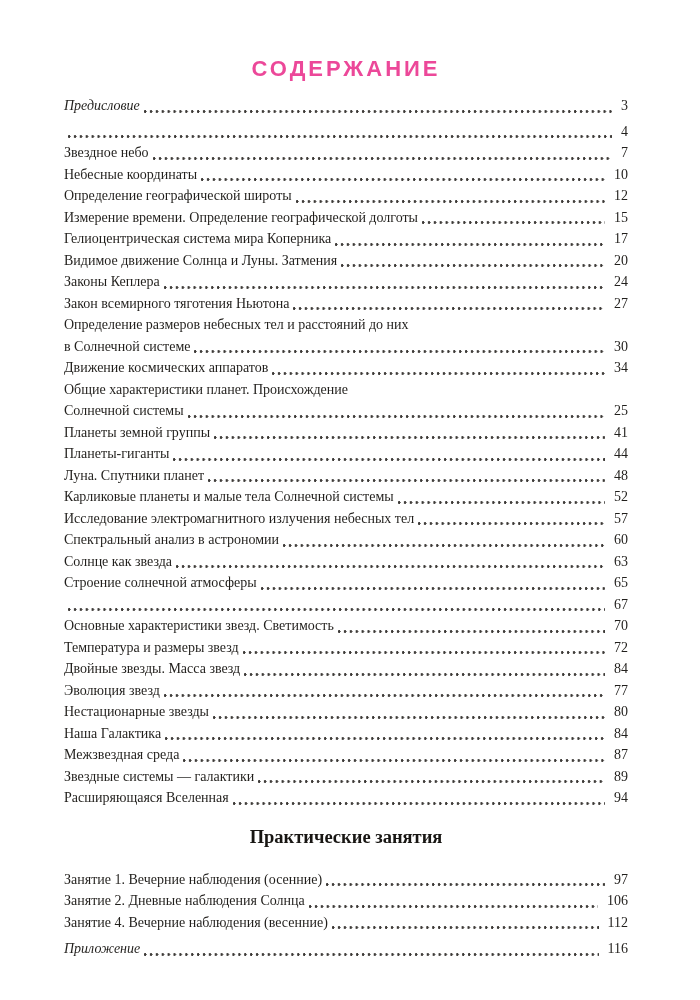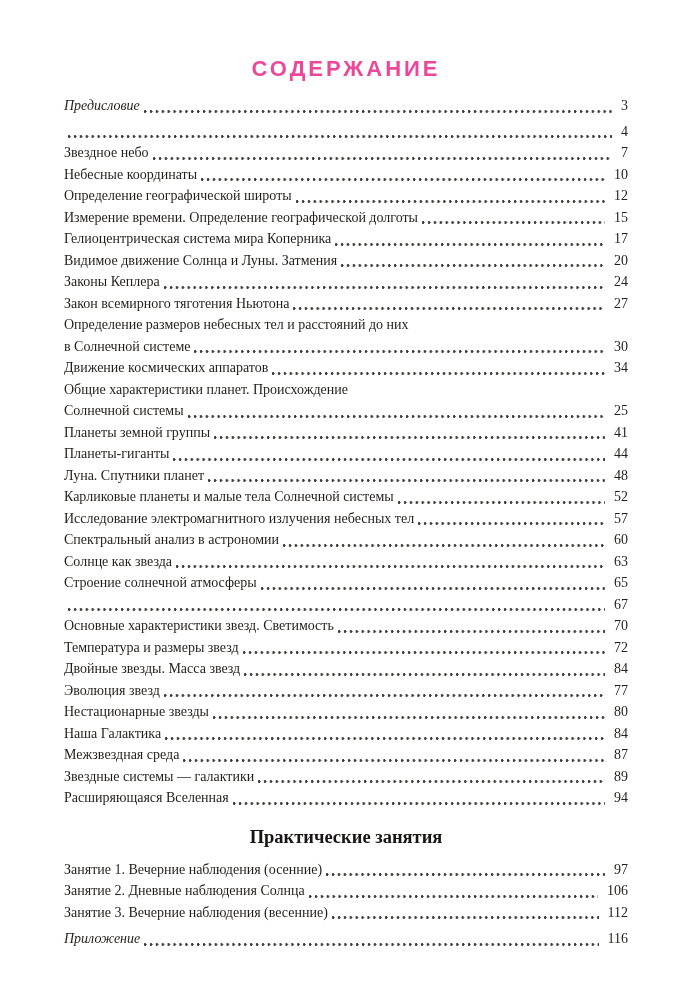--- a/index.html
+++ b/index.html
@@ -53,21 +53,21 @@
   .pg { white-space: nowrap; }
   .section-heading {
     margin: 16px 0 0 0;
     font-family: "Liberation Serif", serif;
     font-weight: bold;
     font-size: 18.5px;
     line-height: 24px;
     text-align: center;
     color: #181613;
   }
-  #practical-list { margin-top: 10px; }
+  #practical-list { margin-top: 20px; }
   #appendix-row { margin-top: 5px; }
 </style>
 </head>
 <body>
 
 <div class="page">
   <div class="content">
     <h1 class="doc-title">СОДЕРЖАНИЕ</h1>
 
     <div class="toc-list" id="main-list">
@@ -302,21 +302,21 @@
         </div>
         <div class="entry">
           <div class="row">
             <span class="lbl">Занятие 2. Дневные наблюдения Солнца</span>
             <span class="dots"></span>
             <span class="pg">106</span>
           </div>
         </div>
         <div class="entry">
           <div class="row">
-            <span class="lbl">Занятие 3. Вечерние наблюдения (весенние)</span>
+            <span class="lbl">Занятие 4. Вечерние наблюдения (весенние)</span>
             <span class="dots"></span>
             <span class="pg">112</span>
           </div>
         </div>
       </div>
 
     <div class="toc-list" id="appendix-row">
         <div class="entry italic">
           <div class="row">
             <span class="lbl">Приложение</span>

